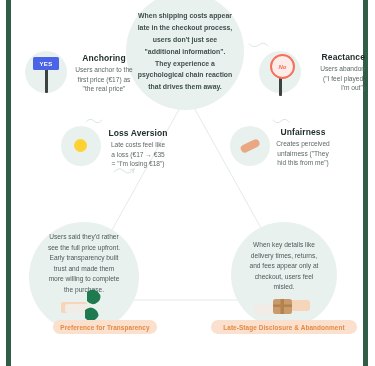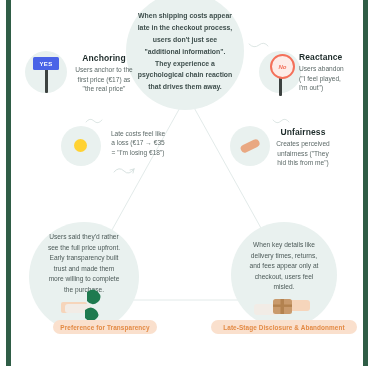--- a/index.html
+++ b/index.html
@@ -205,32 +205,33 @@
       <p class="node-desc">Users anchor to the</p>
       <p class="node-desc">first price (€17) as</p>
       <p class="node-desc">"the real price"</p>
     </div>
   </div>
 
   <div class="node">
     <div class="blob" style="left:248px; top:51px; width:42px; height:42px;"></div>
     <div class="sign-post" style="left:268px; top:70px;"></div>
     <div class="sign-no" style="left:259px; top:54px;">No</div>
-    <div class="node-text" style="left:288px; top:53px; width:66px; text-align:left;">
+    <div class="node-text" style="left:288px; top:53px; width:66px; text-align:right;">
       <p class="node-title">Reactance</p>
       <p class="node-desc">Users abandon</p>
       <p class="node-desc">("I feel played,</p>
       <p class="node-desc">I'm out")</p>
     </div>
   </div>
 
   <div class="node">
     <div class="blob" style="left:50px; top:126px; width:40px; height:40px;"></div>
     <div class="coin-icon" style="left:63px; top:139px;"></div>
     <div class="node-text" style="left:88px; top:129px; width:78px; text-align:center;">
+      <p class="node-title">Loss Aversion</p>
       <p class="node-desc">Late costs feel like</p>
       <p class="node-desc">a loss (€17 → €35</p>
       <p class="node-desc">= "I'm losing €18")</p>
     </div>
   </div>
 
   <div class="node">
     <div class="blob" style="left:219px; top:126px; width:40px; height:40px;"></div>
     <div class="pill-icon" style="left:229px; top:142px;"></div>
     <div class="node-text" style="left:255px; top:128px; width:74px;text-align:center;">

